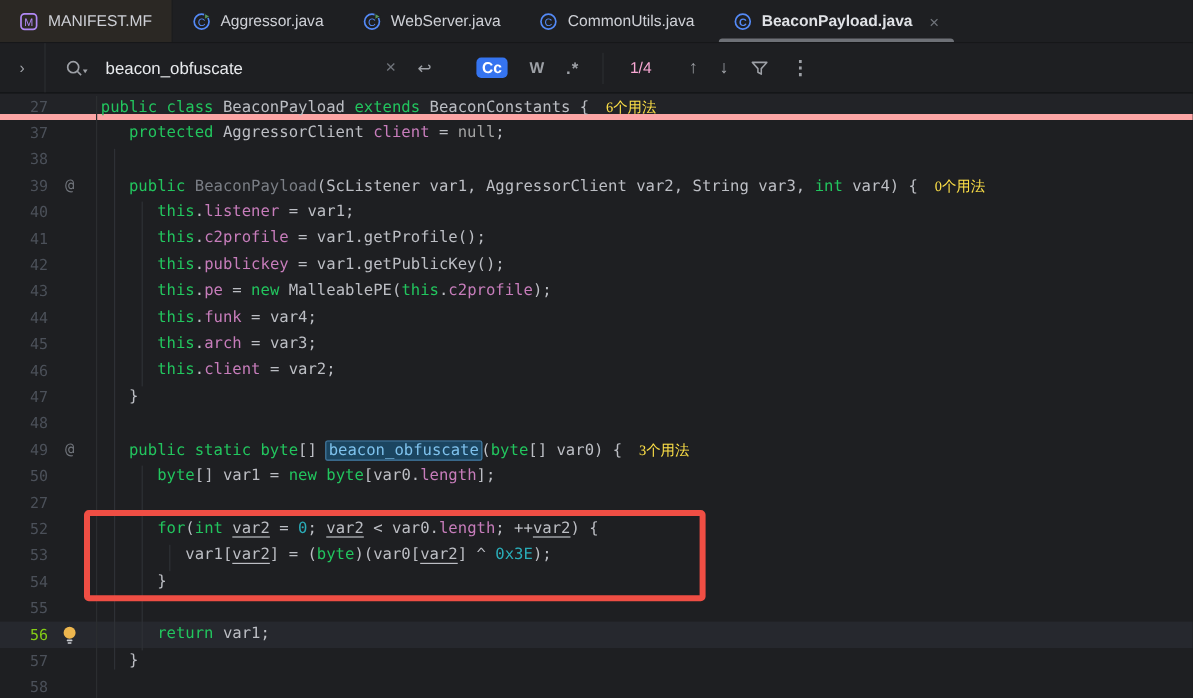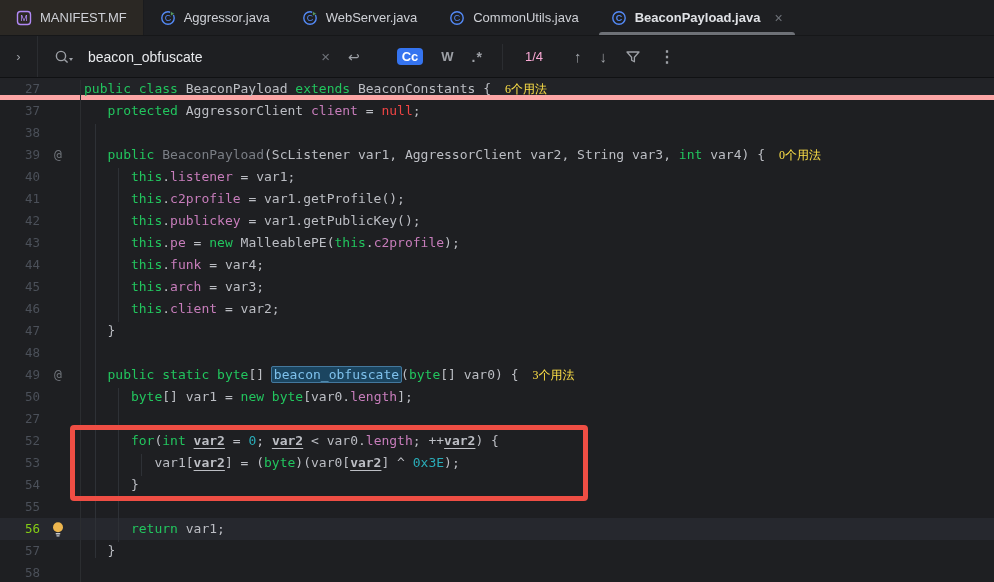--- a/index.html
+++ b/index.html
@@ -49,22 +49,22 @@
   .ln { width:40px; flex:0 0 40px; text-align:right; color:#4b5059; font-size:12.5px; }
   .row.current .ln { color:#84cc16; }
   .mark { width:36px; flex:0 0 36px; text-align:center; color:#6f737a; font-size:13px;
           display:flex; align-items:center; justify-content:center; }
   .code { white-space:pre; padding-left:8px; color:#bcbec4; }
   .s-kw { color:#22c55e; }
   .s-def { color:#bcbec4; }
   .s-field { color:#c77dbb; }
   .s-num { color:#2aacb8; }
   .s-gray { color:#7a7e85; }
-  .s-dim { color:#ef4444; }
-  .s-u { color:#bcbec4; text-decoration:underline; text-underline-offset:3px;font-weight:bold; }
+  .s-dim { color:#a3a3a3; }
+  .s-u { color:#bcbec4; text-decoration:underline; text-underline-offset:3px; }
   .s-match { background:#1b4560; border:1px solid #44789d; border-radius:2px;
              color:#7ec1ec; padding:0 2px; margin:0 -1px; }
   .hint { font-family:Liberation Serif, serif; font-size:12px; color:#fde047;
           margin-left:14px; }
 
   .gutter-border { position:absolute; left:80px; top:80px; bottom:0; width:1px;
                    background:#2b2d30; }
   .guide { position:absolute; width:1px; background:#2e3136; }
 
   

